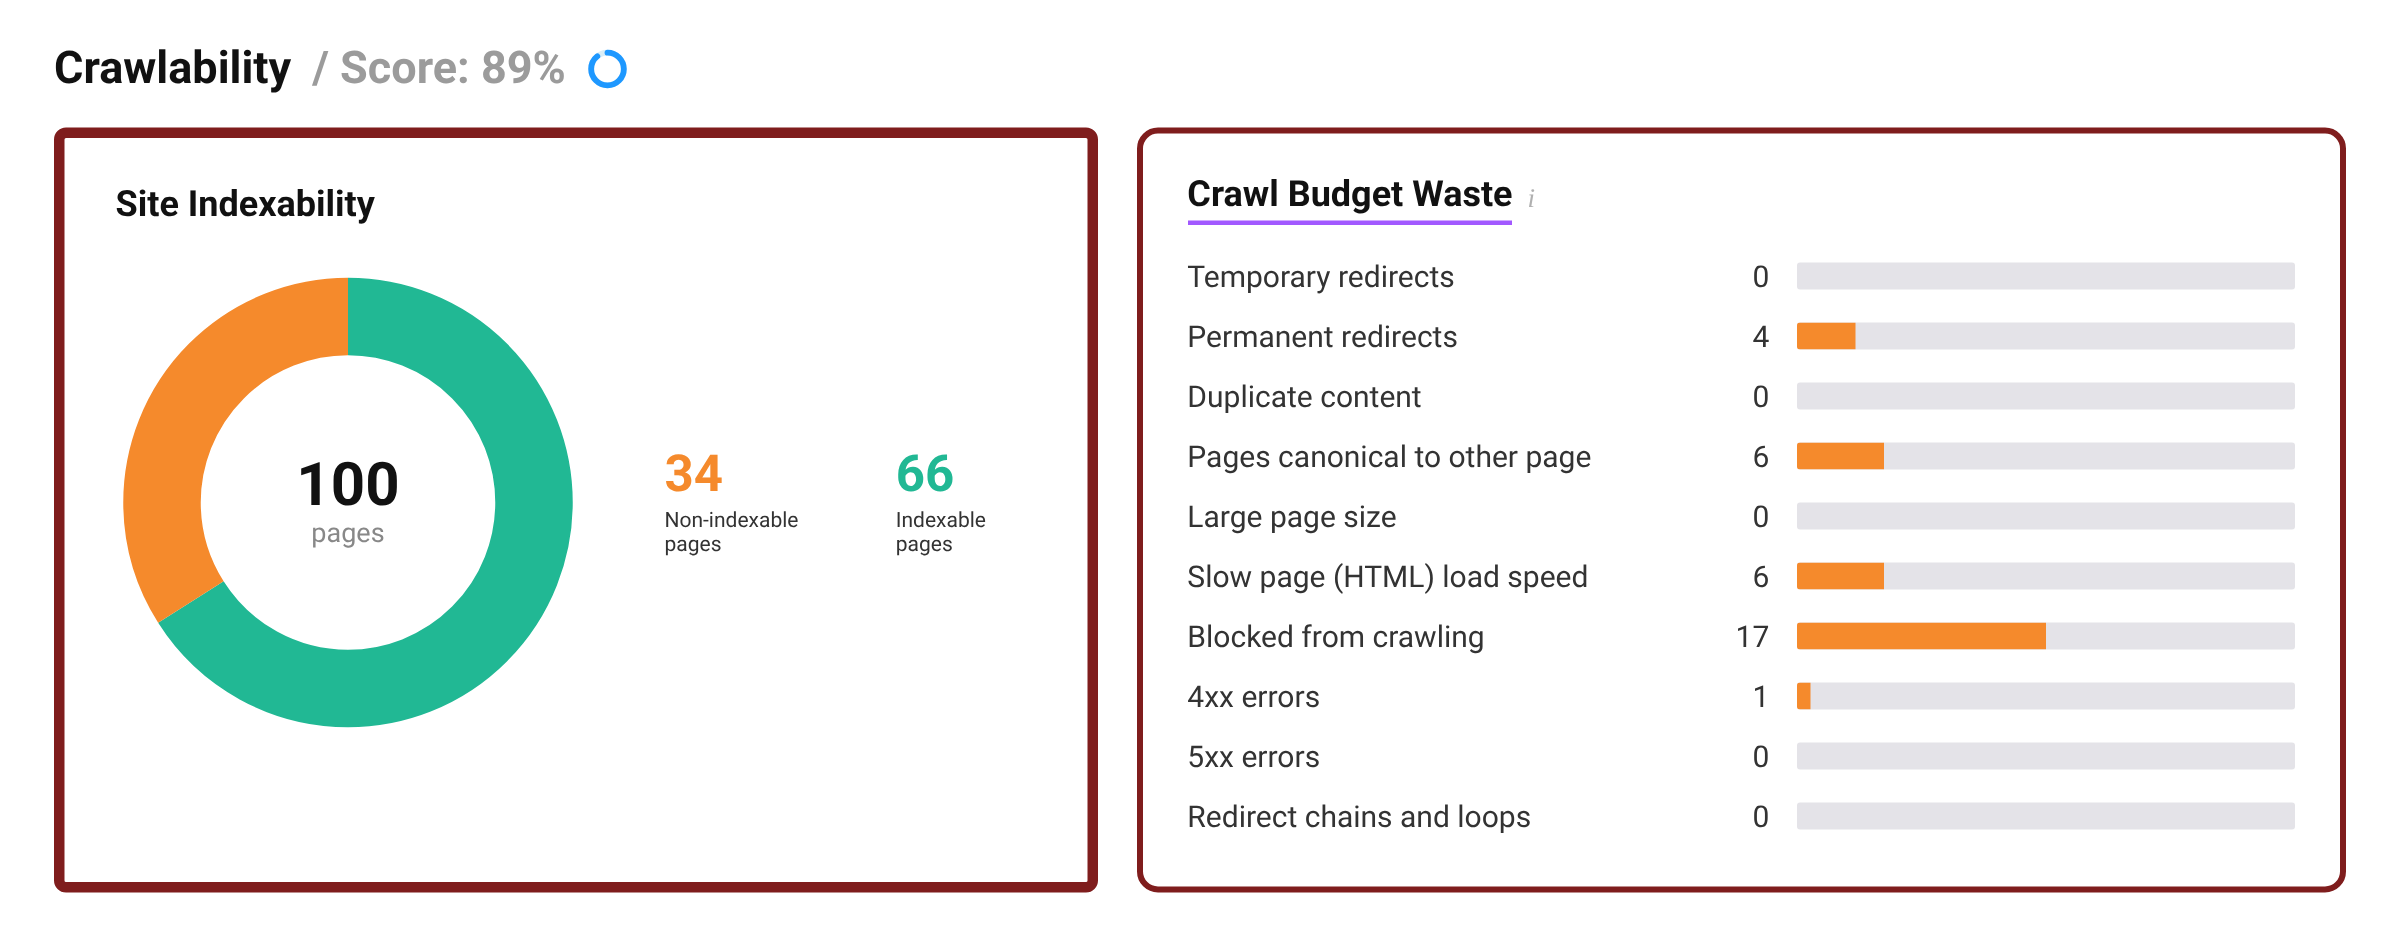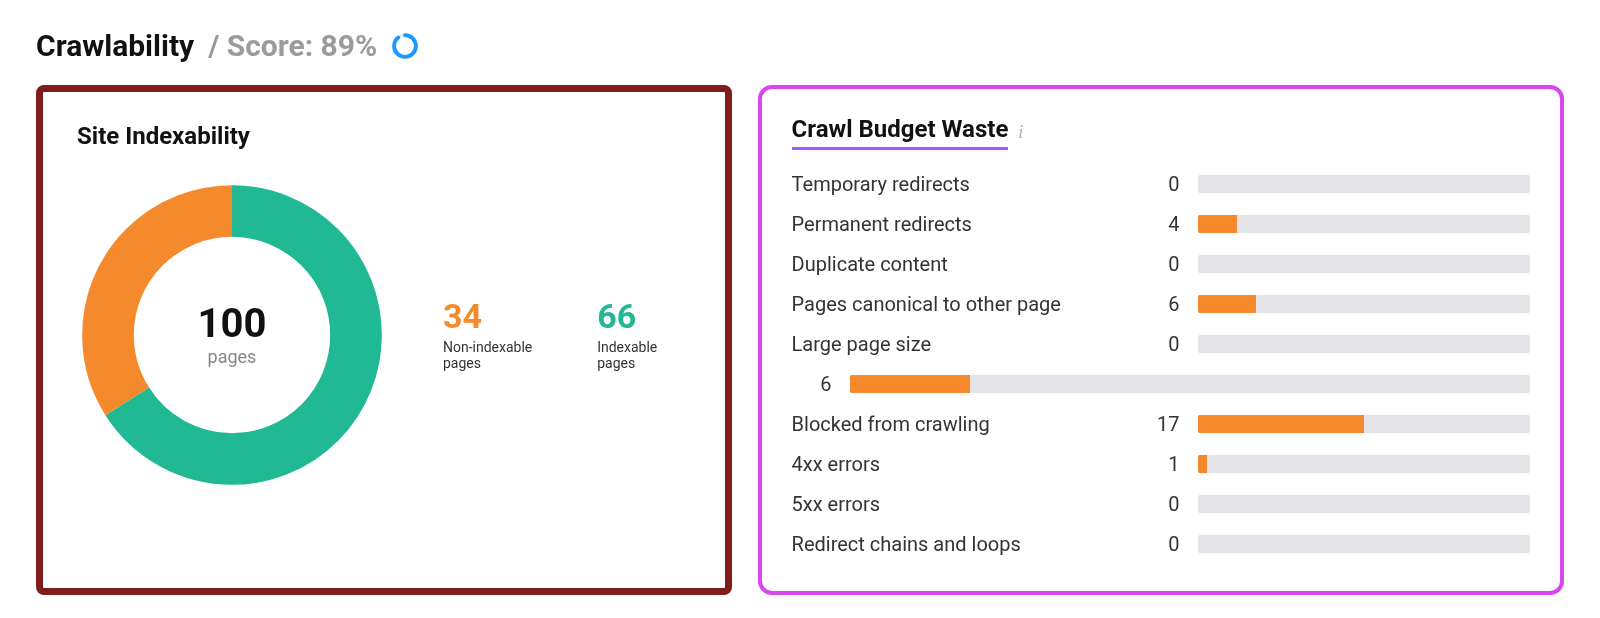--- a/index.html
+++ b/index.html
@@ -41,21 +41,21 @@
     border-radius: 8px;
     padding: 30px 34px 34px 34px;
     background: #fff;
   }
   .panel-left {
     width: 760px;
     min-height: 510px;
   }
   .panel-right {
     width: 884px;
-    border: 4px solid #d946ef;
+    border: 4px solid #7f1d1d;
     border-radius: 14px;
     padding: 26px 30px 30px 30px;
   }
   .panel-title {
     font-size: 24px;
     font-weight: 700;
     color: #111;
     margin-bottom: 30px;
   }
   .panel-title.underlined {
@@ -236,20 +236,21 @@
           </div>
         </div>
         <div class="budget-row">
           <div class="budget-label">Large page size</div>
           <div class="budget-value">0</div>
           <div class="budget-bar">
             <div class="budget-bar-fill" style="width: 0%;"></div>
           </div>
         </div>
         <div class="budget-row">
+          <div class="budget-label">Slow page (HTML) load speed</div>
           <div class="budget-value">6</div>
           <div class="budget-bar">
             <div class="budget-bar-fill" style="width: 17.6471%;"></div>
           </div>
         </div>
         <div class="budget-row">
           <div class="budget-label">Blocked from crawling</div>
           <div class="budget-value">17</div>
           <div class="budget-bar">
             <div class="budget-bar-fill" style="width: 50%;"></div>

